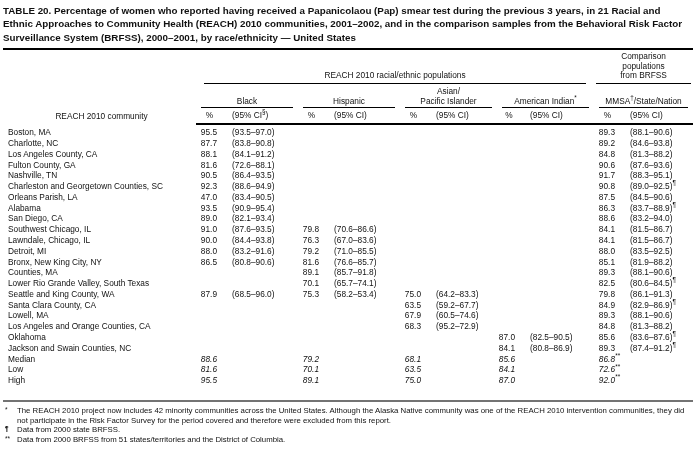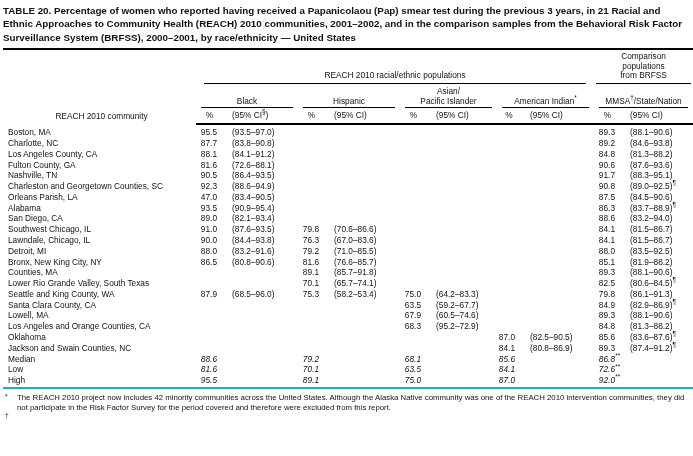--- a/index.html
+++ b/index.html
@@ -26,21 +26,21 @@
   th.sub { padding:3px 5px 0 5px; }
   .sub-label {
     text-align:center; white-space:pre-line; line-height:9.6px;
     padding-bottom:1px; border-bottom:1.5px solid #000;
   }
   tr.cols th { border-bottom:2px solid #000; padding:2px 0 3px 0; }
   tr.cols th.ci-h { text-align:left; padding-left:9px; }
   tr.cols th.pct-h { text-align:center; }
   tbody td { line-height:10.78px; white-space:nowrap; overflow:visible; }
   tbody tr:first-child td { padding-top:2px; }
-  tbody tr:last-child td { border-bottom:2px solid #14b8a6; padding-bottom:1px;margin-left:28px; }
+  tbody tr:last-child td { border-bottom:2px solid #737373; padding-bottom:14px;margin-left:28px; }
   td.name { text-align:left; padding-left:5px; }
   td.pct { text-align:right; padding-right:6px; }
   td.ci { text-align:left; padding-left:9px; }
   td.sumval { font-style:italic; }
   td.sumval sup { display:inline-block; width:0; overflow:visible; font-style:italic; }
   sup { font-size:6.3px; line-height:0; }
   .footnotes { padding:4px 2px 0 1px; font-size:7.8px; line-height:9.6px; color:#111; }
   .fn { position:relative; padding-left:13px; }
   .fn .sym { position:absolute; left:1px; top:-1px; font-size:6.5px; }
 </style>
@@ -421,14 +421,16 @@
           <td class="ci"></td>
           <td class="pct sumval">92.0<sup>**</sup></td>
           <td class="ci"></td>
         </tr>
       </tbody>
   </table>
 
   <div class="footnotes">
       <div class="fn"><span class="sym">*</span><span>The REACH 2010 project now includes 42 minority communities across the United States. Although the Alaska Native community was one of the REACH 2010 intervention communities, they did not participate in the Risk Factor Survey for the period covered and therefore were excluded from this report.</span></div>
       <div class="fn"><span class="sym">†</span></div>
+      <div class="fn"><span class="sym">¶</span><span>Data from 2000 state BRFSS.</span></div>
+      <div class="fn"><span class="sym">**</span><span>Data from 2000 BRFSS from 51 states/territories and the District of Columbia.</span></div>
     </div>
 </div>
 
 </body></html>

